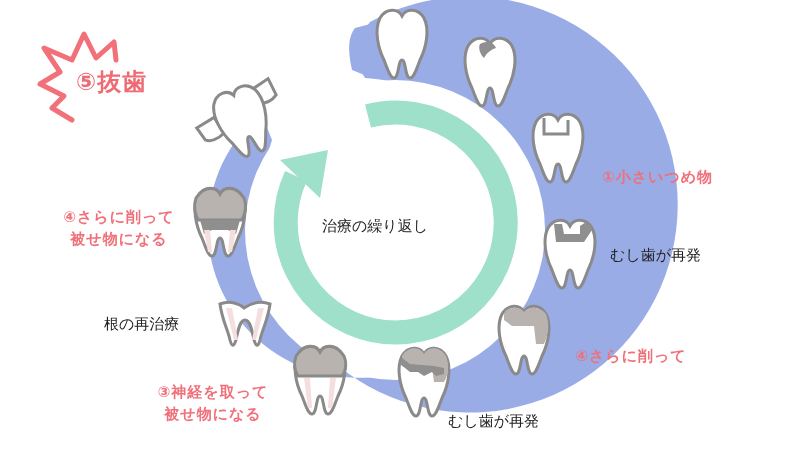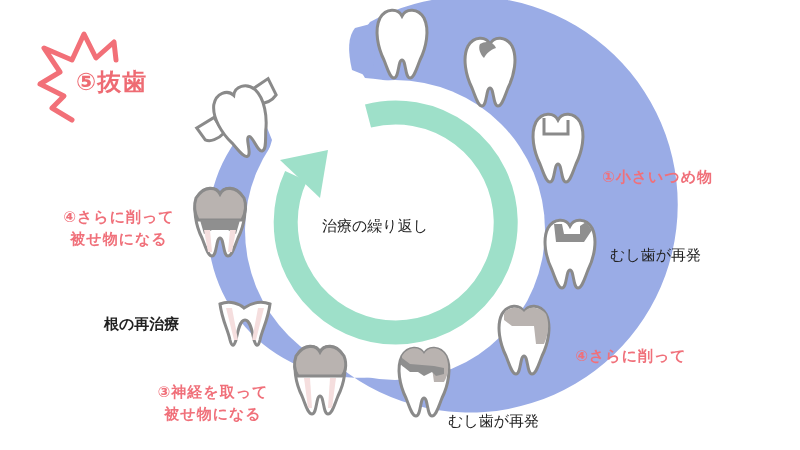--- a/index.html
+++ b/index.html
@@ -116,19 +116,19 @@
     <div>④さらに削って</div>
   </div>
 
   <div class="lbl black" style="left:448px;top:410px;">むし歯が再発</div>
 
   <div class="lbl pink center" style="left:148px;top:381px;width:130px;">
     <div>③神経を取って</div>
     <div>被せ物になる</div>
   </div>
 
-  <div class="lbl black" style="left:104px;top:313px;font-weight:bold;">根の再治療</div>
+  <div class="lbl black" style="left:104px;top:313px;">根の再治療</div>
 
   <div class="lbl pink center" style="left:54px;top:198px;width:130px;margin-top:8px;">
     <div>④さらに削って</div>
     <div>被せ物になる</div>
   </div>
 </div>
 
 </body></html>

